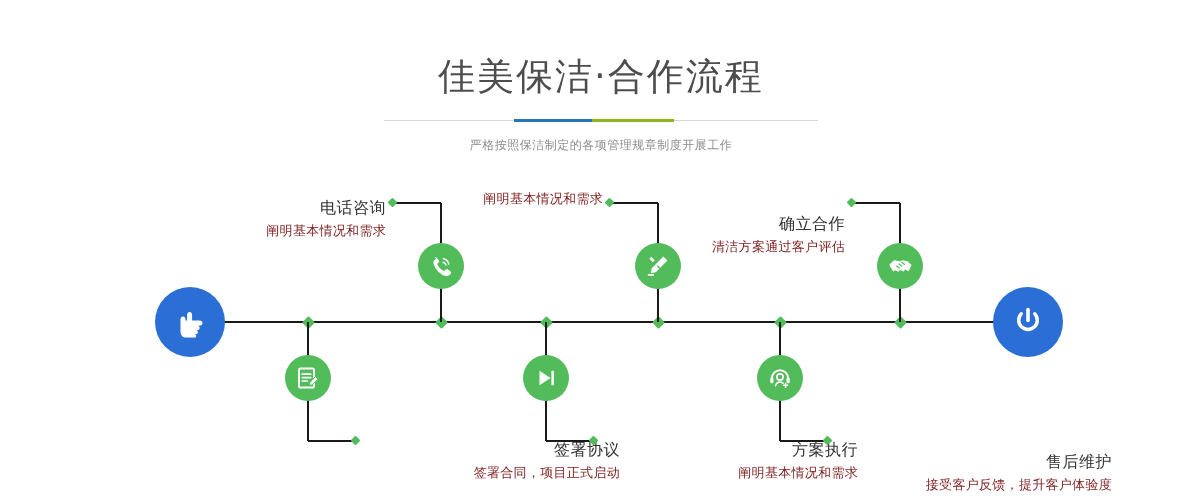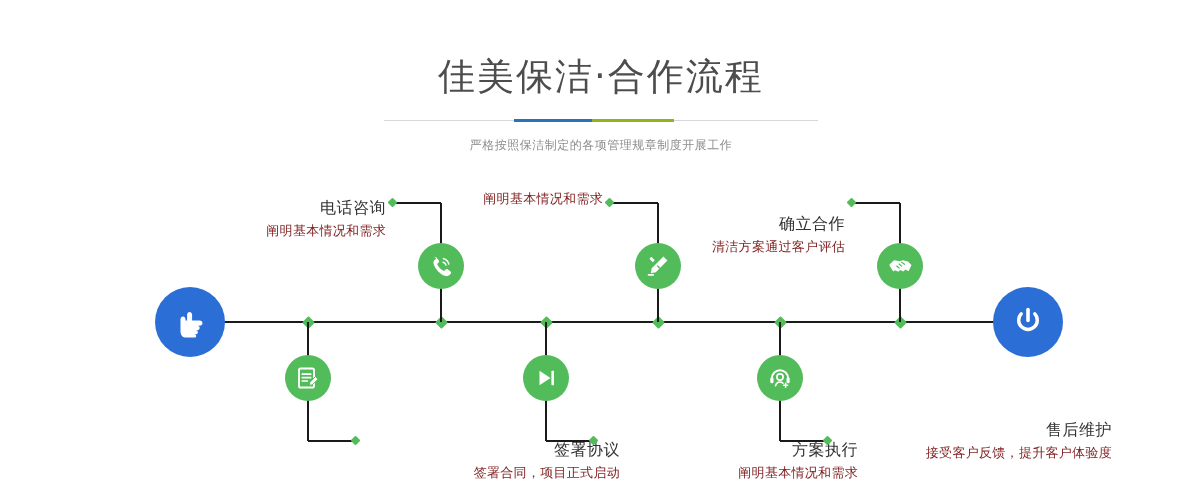--- a/index.html
+++ b/index.html
@@ -300,18 +300,18 @@
       <svg width="26" height="26" viewBox="0 0 26 26" fill="none">
         <path d="M5 13.2a8 8 0 0 1 16 0" stroke="#ffffff" stroke-width="1.9" fill="none" stroke-linecap="round"></path>
         <rect x="3.3" y="12.2" width="3.2" height="6" rx="1.5" fill="#ffffff"></rect>
         <rect x="19.5" y="12.2" width="3.2" height="6" rx="1.5" fill="#ffffff"></rect>
         <circle cx="13" cy="12" r="3.1" stroke="#ffffff" stroke-width="1.7" fill="none"></circle>
         <path d="M8.6 20.6c.7-2.3 2.4-3.6 4.4-3.6 1.1 0 2.1.4 2.9 1.1" stroke="#ffffff" stroke-width="1.7" fill="none" stroke-linecap="round"></path>
         <path d="M18.6 18.2v4M16.6 20.2h4" stroke="#ffffff" stroke-width="1.6" stroke-linecap="round"></path>
       </svg>
     </span>
   </div>
-  <div class="step-label align-left" style="left:832px; top:408px; width:280px;">
+  <div class="step-label align-left" style="left:832px; top:440px; width:280px;">
     <span class="s-title">售后维护</span>
     <span class="s-desc">接受客户反馈，提升客户体验度</span>
   </div>
 
 </div>
 
 </body></html>

